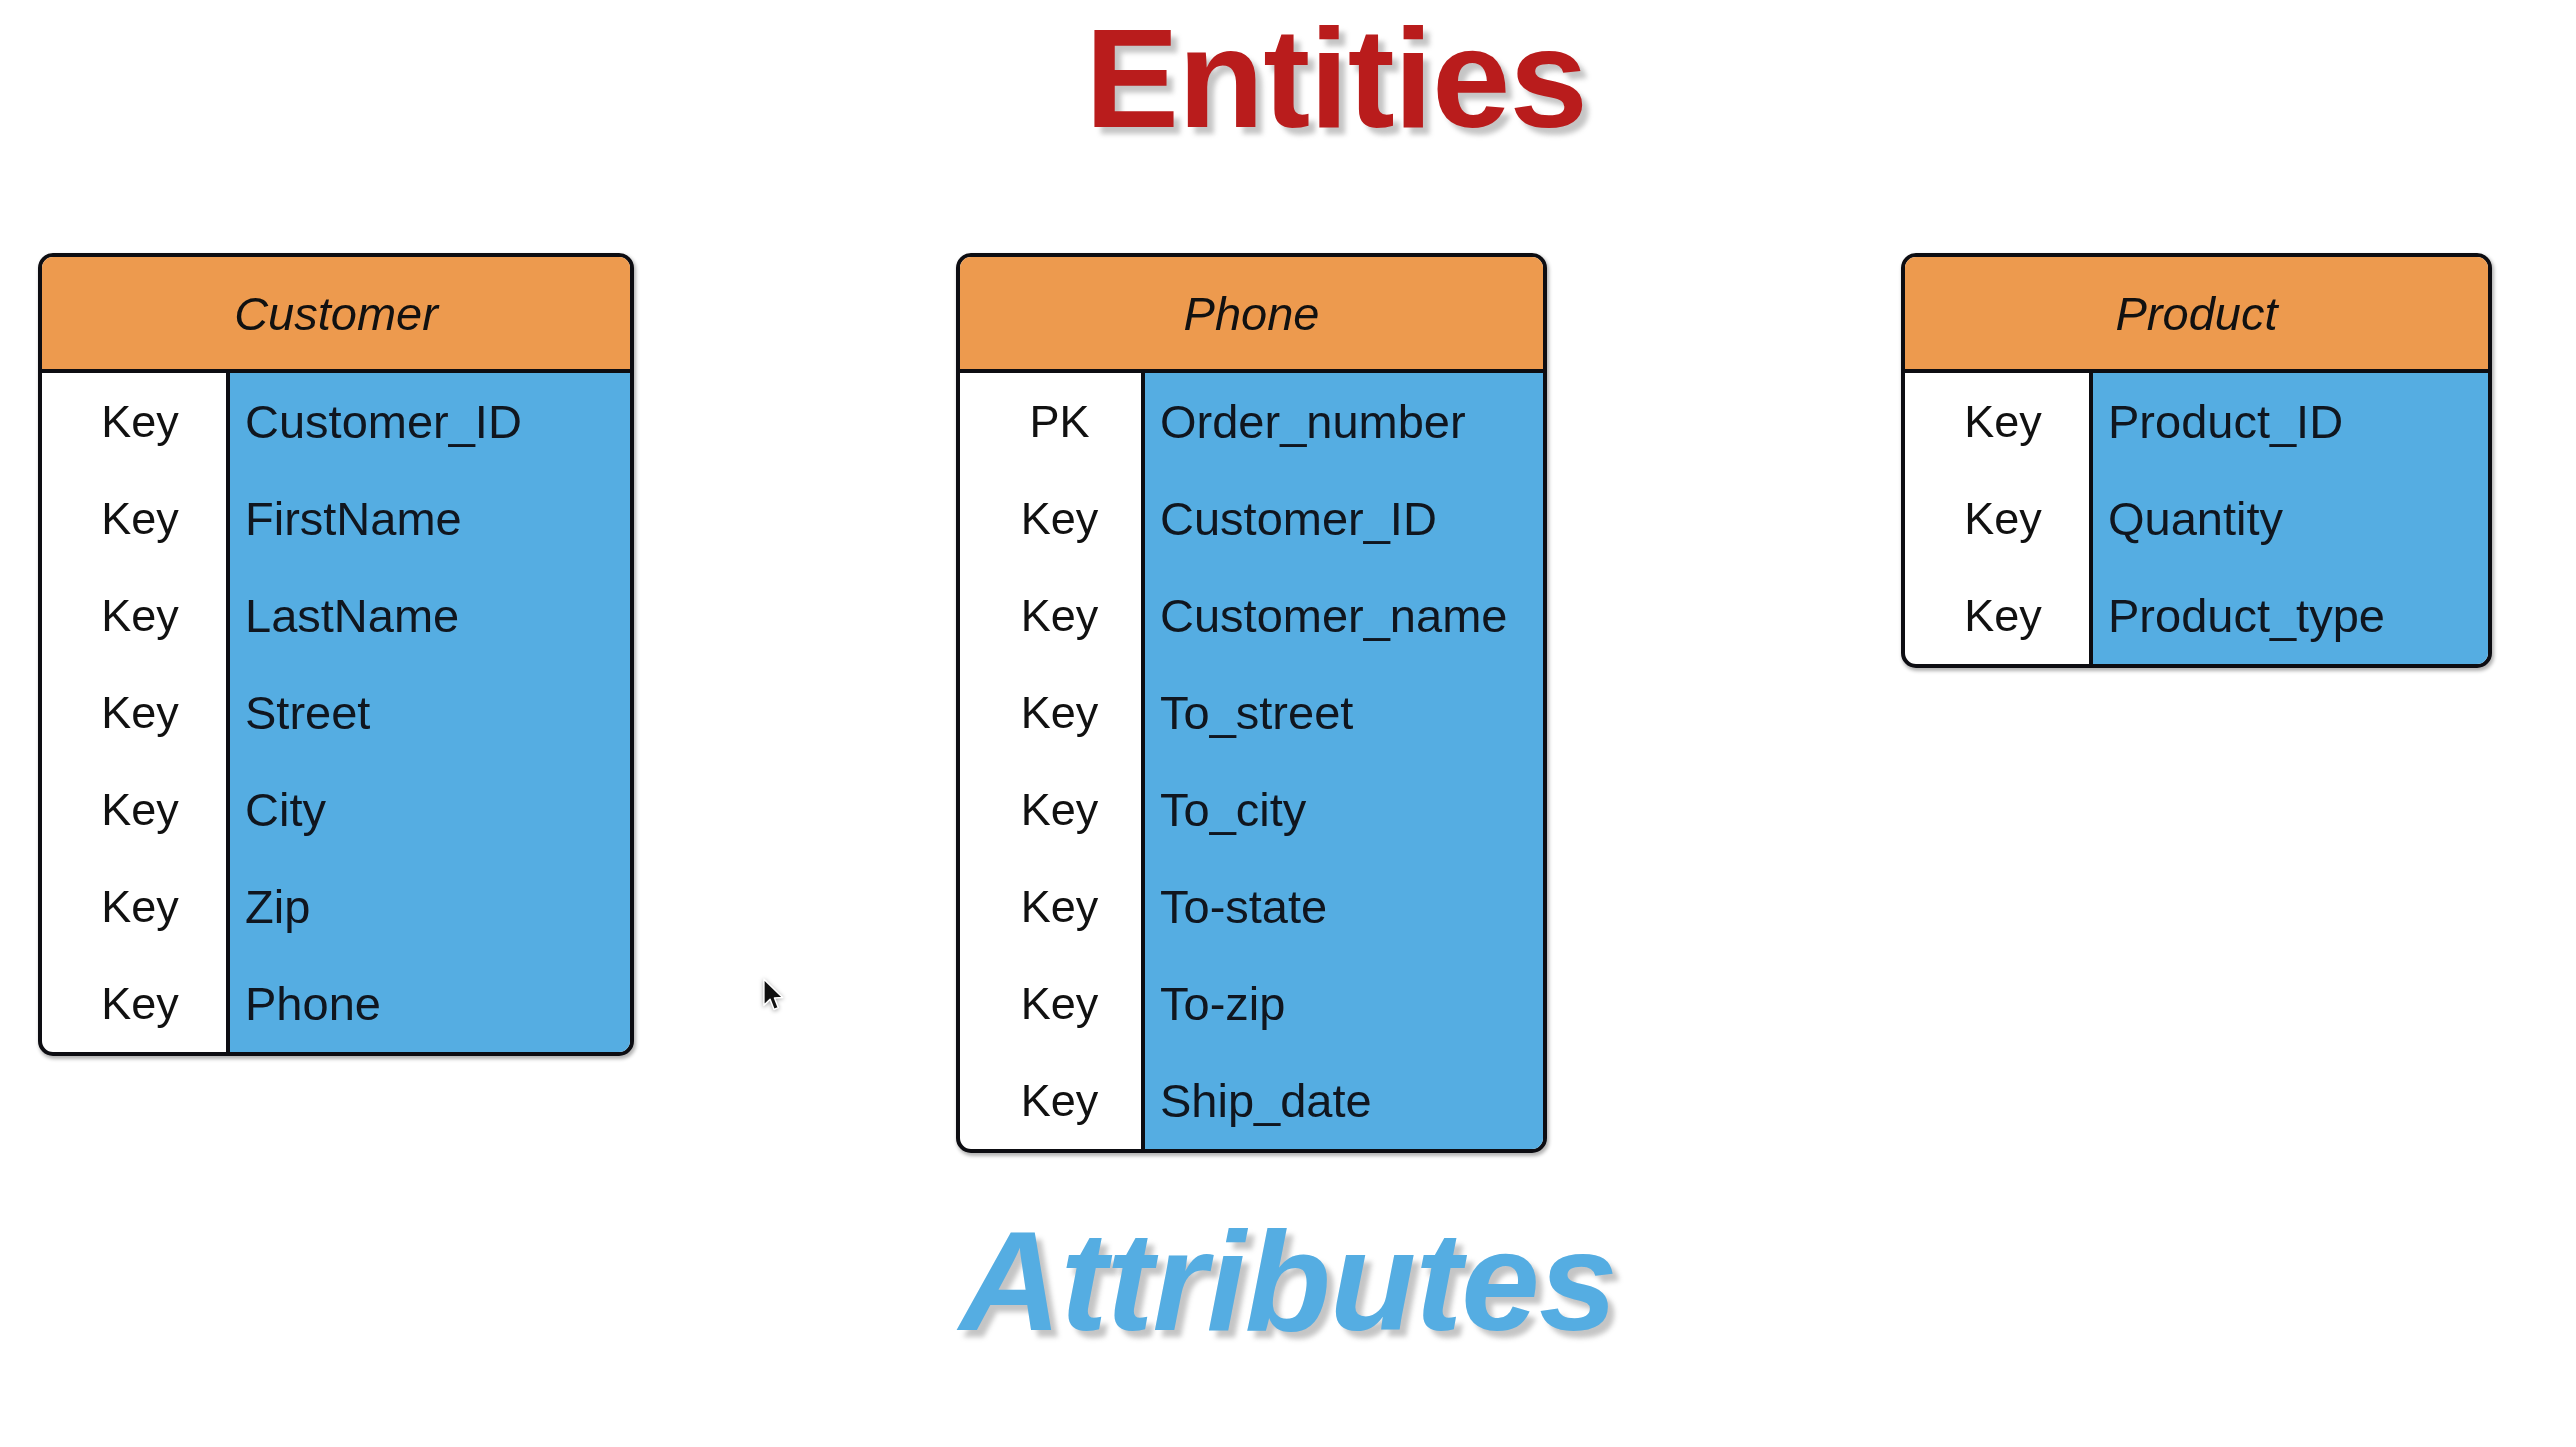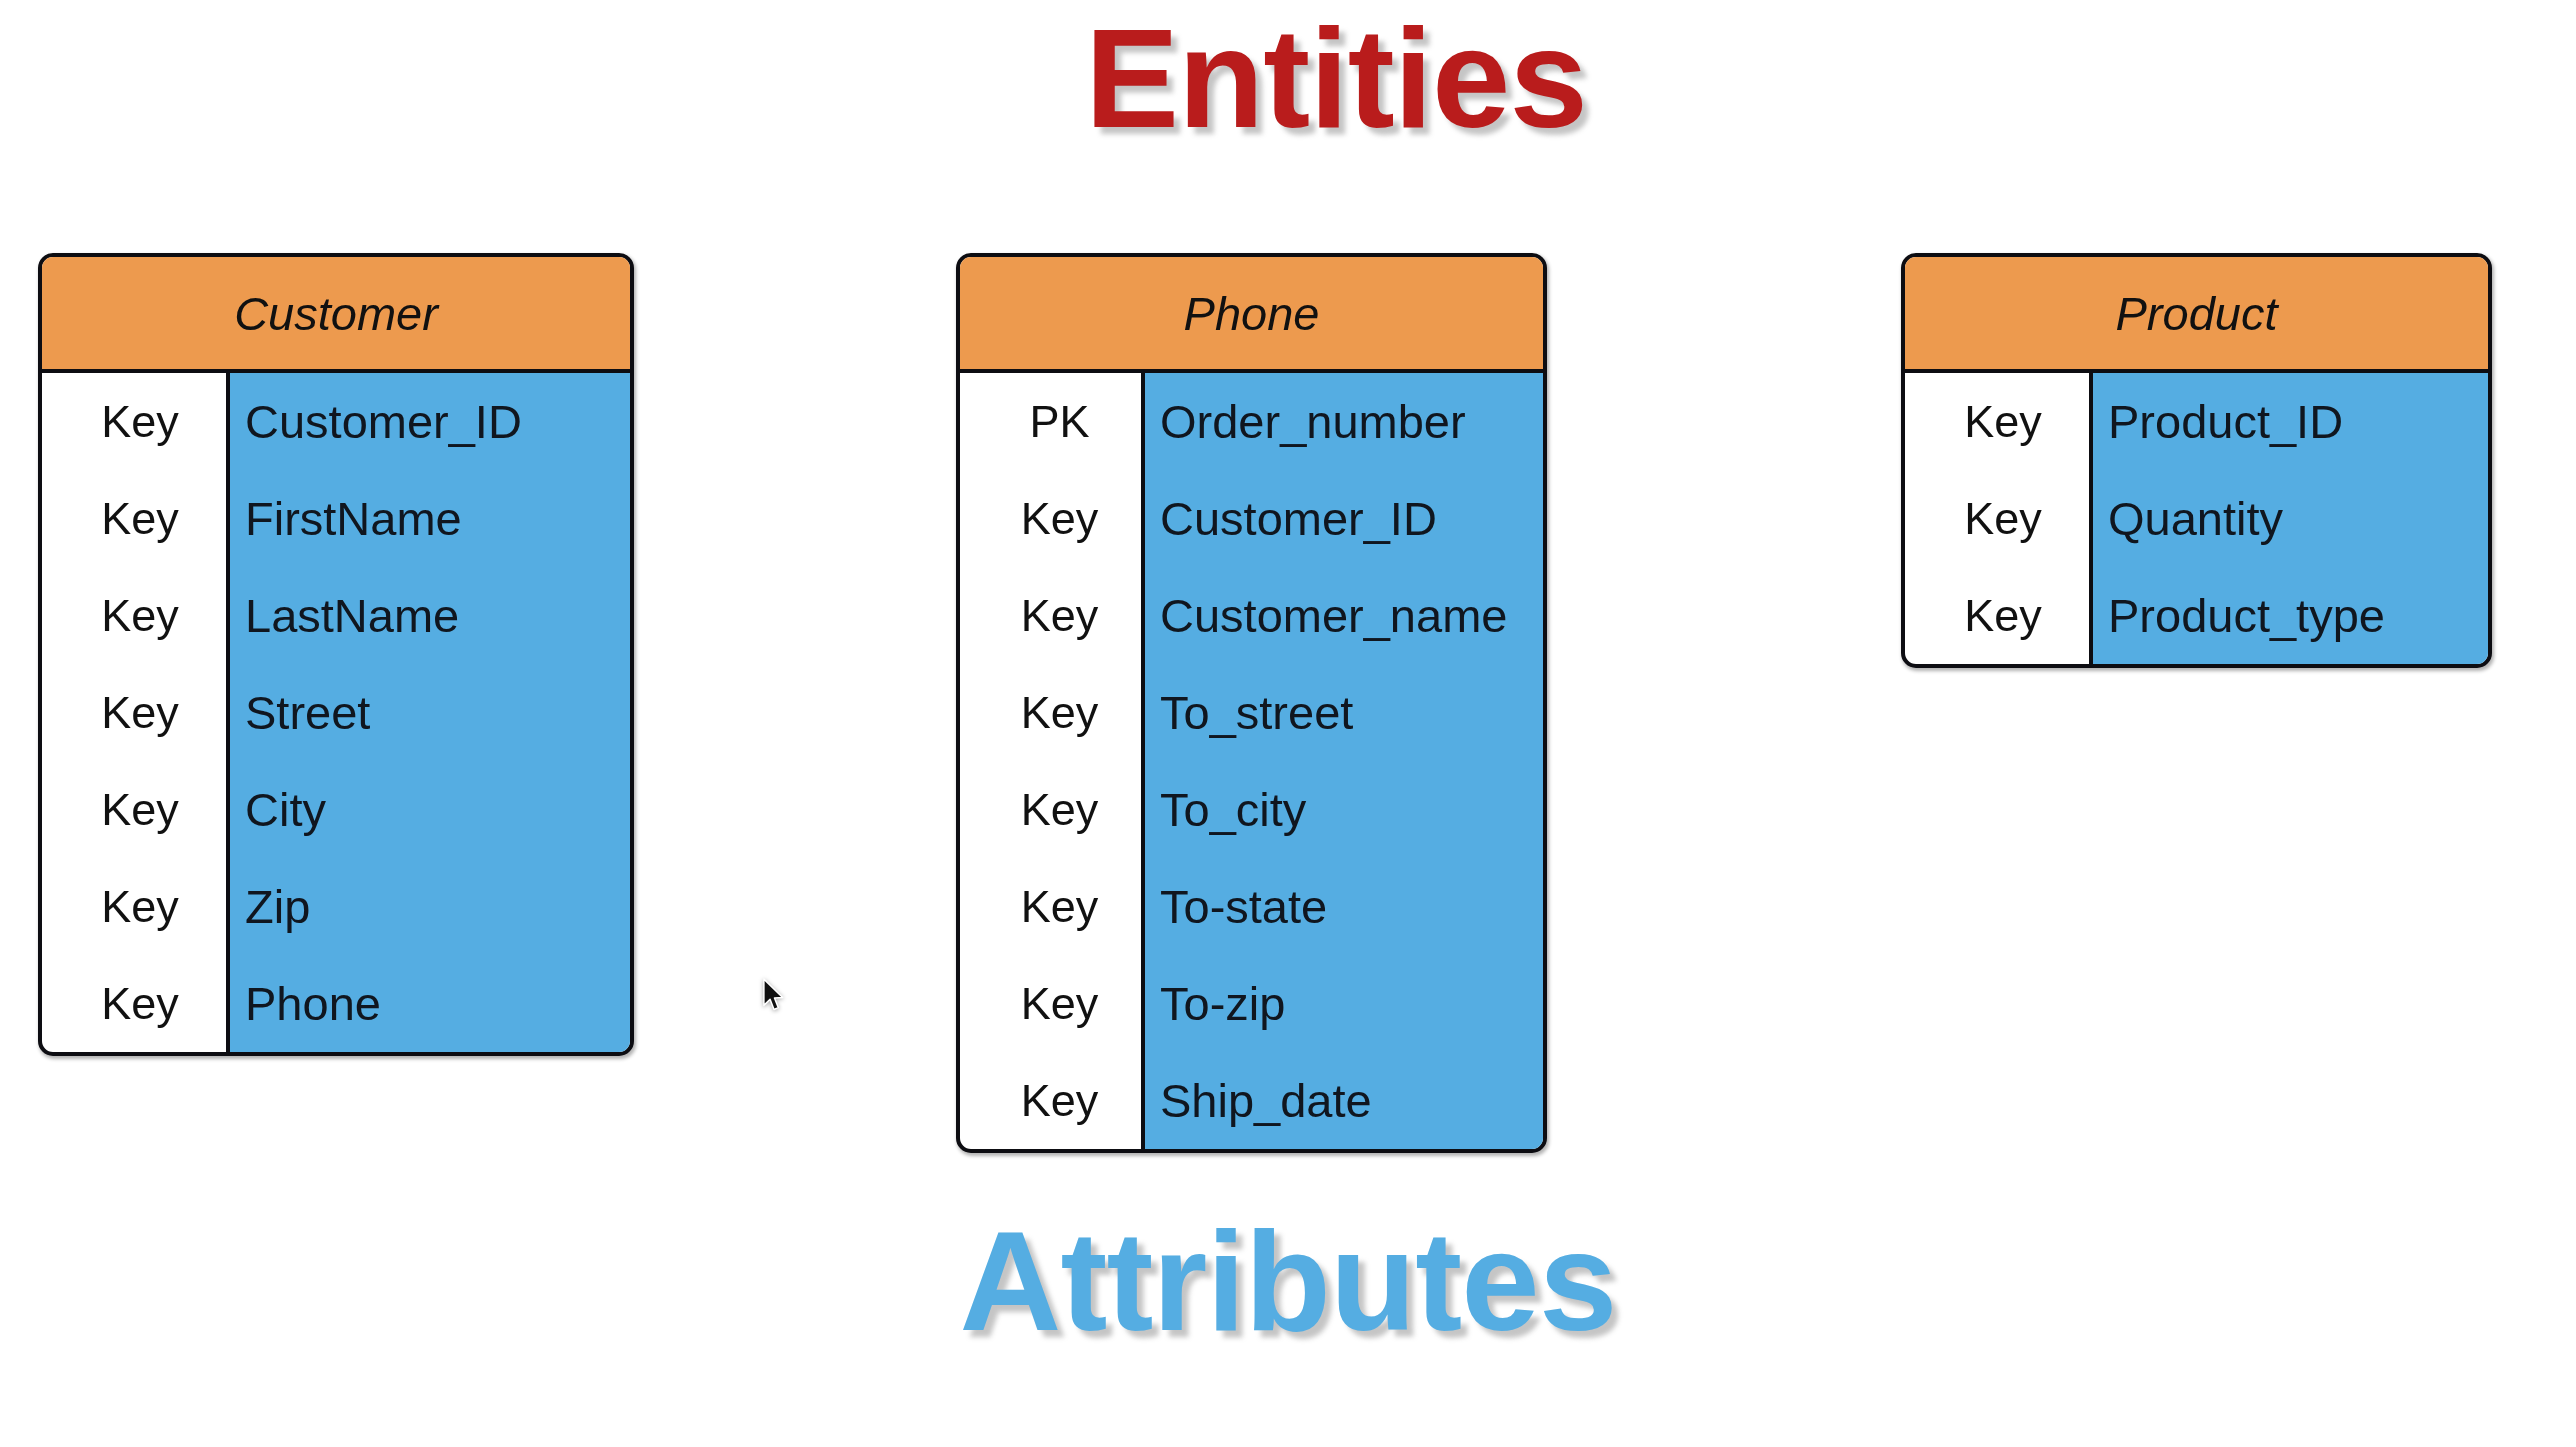--- a/index.html
+++ b/index.html
@@ -39,20 +39,21 @@
     color: #b91c1c;
     margin-left: 48px;
   }
   #title-attributes {
     left: 0;
     top: 1211px;
     width: 2576px;
     text-align: center;
     font-size: 141px;
     color: #55ADE2;
+    font-style: italic;
   }
 
   
   .entity {
     position: absolute;
     box-sizing: border-box;
     border: 4.7px solid #0d0d12;
     border-radius: 15px;
     background: #ffffff;
     overflow: hidden;

